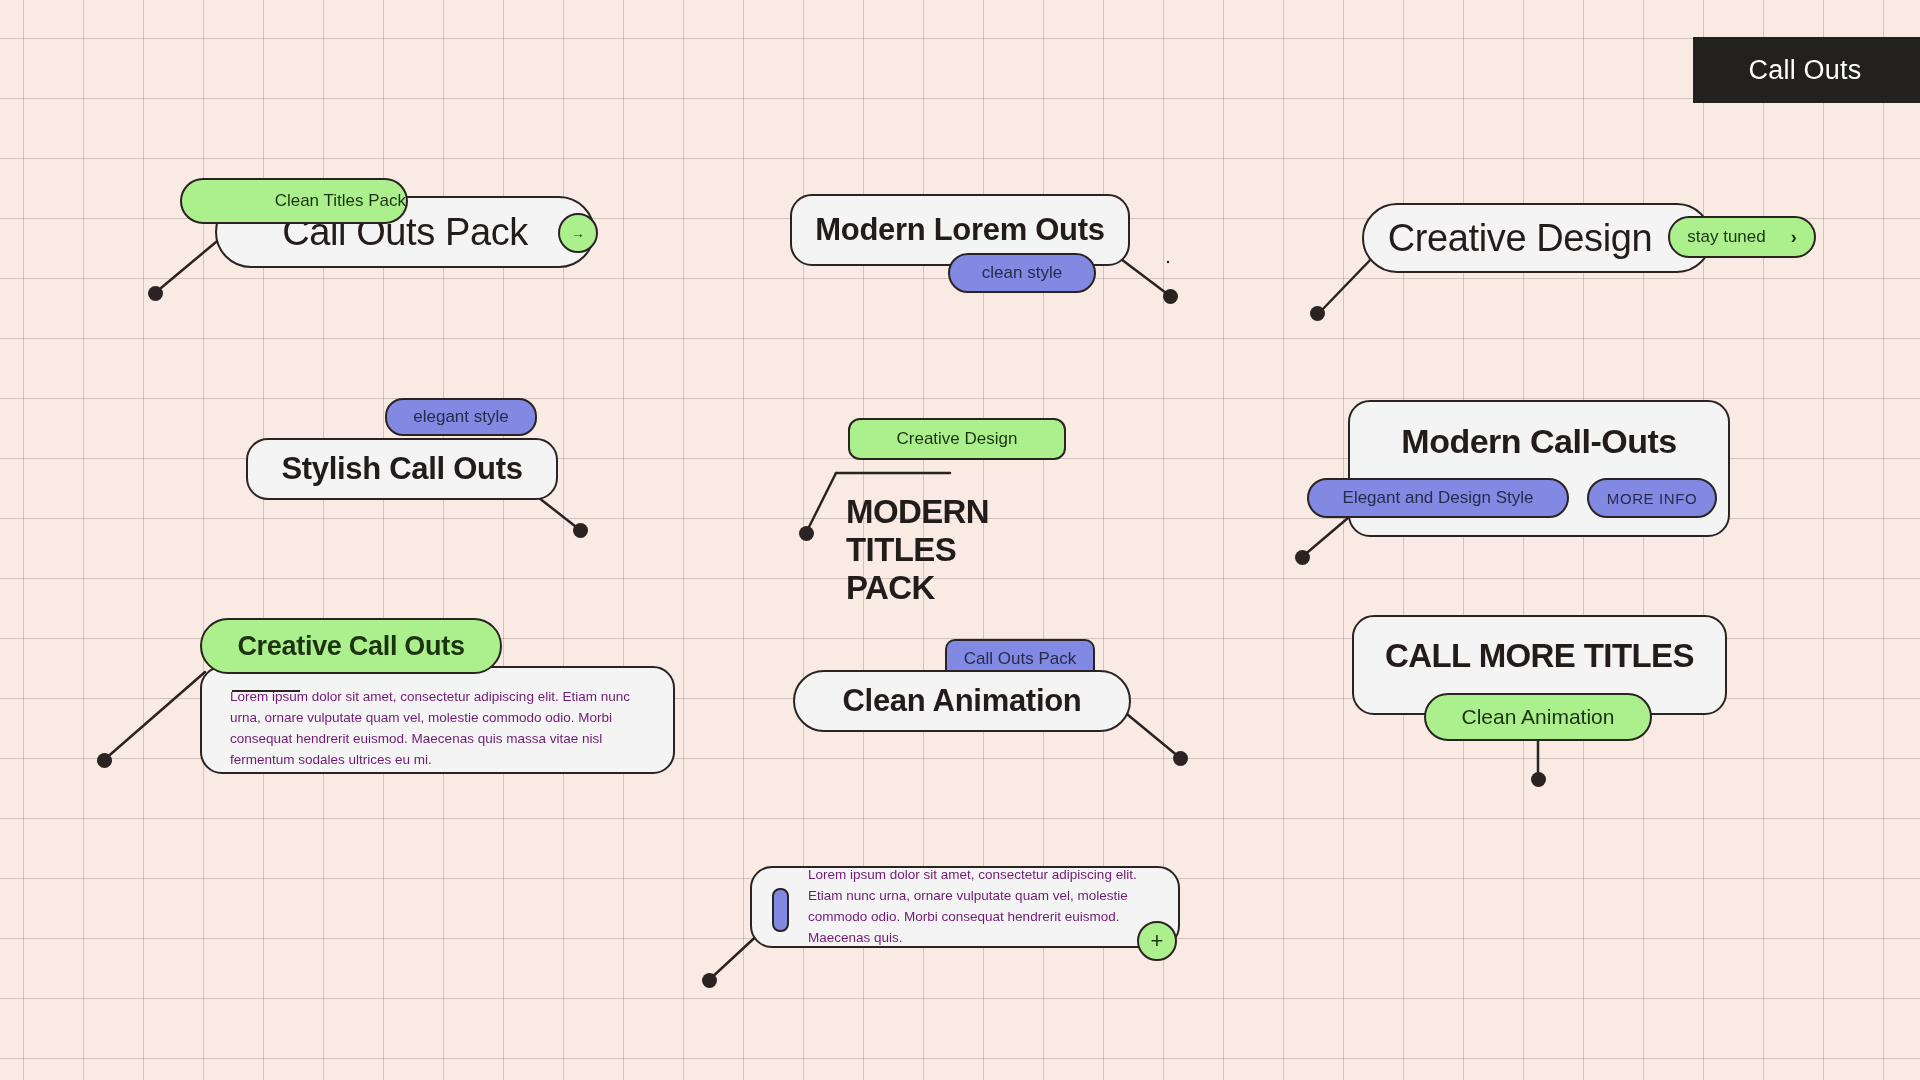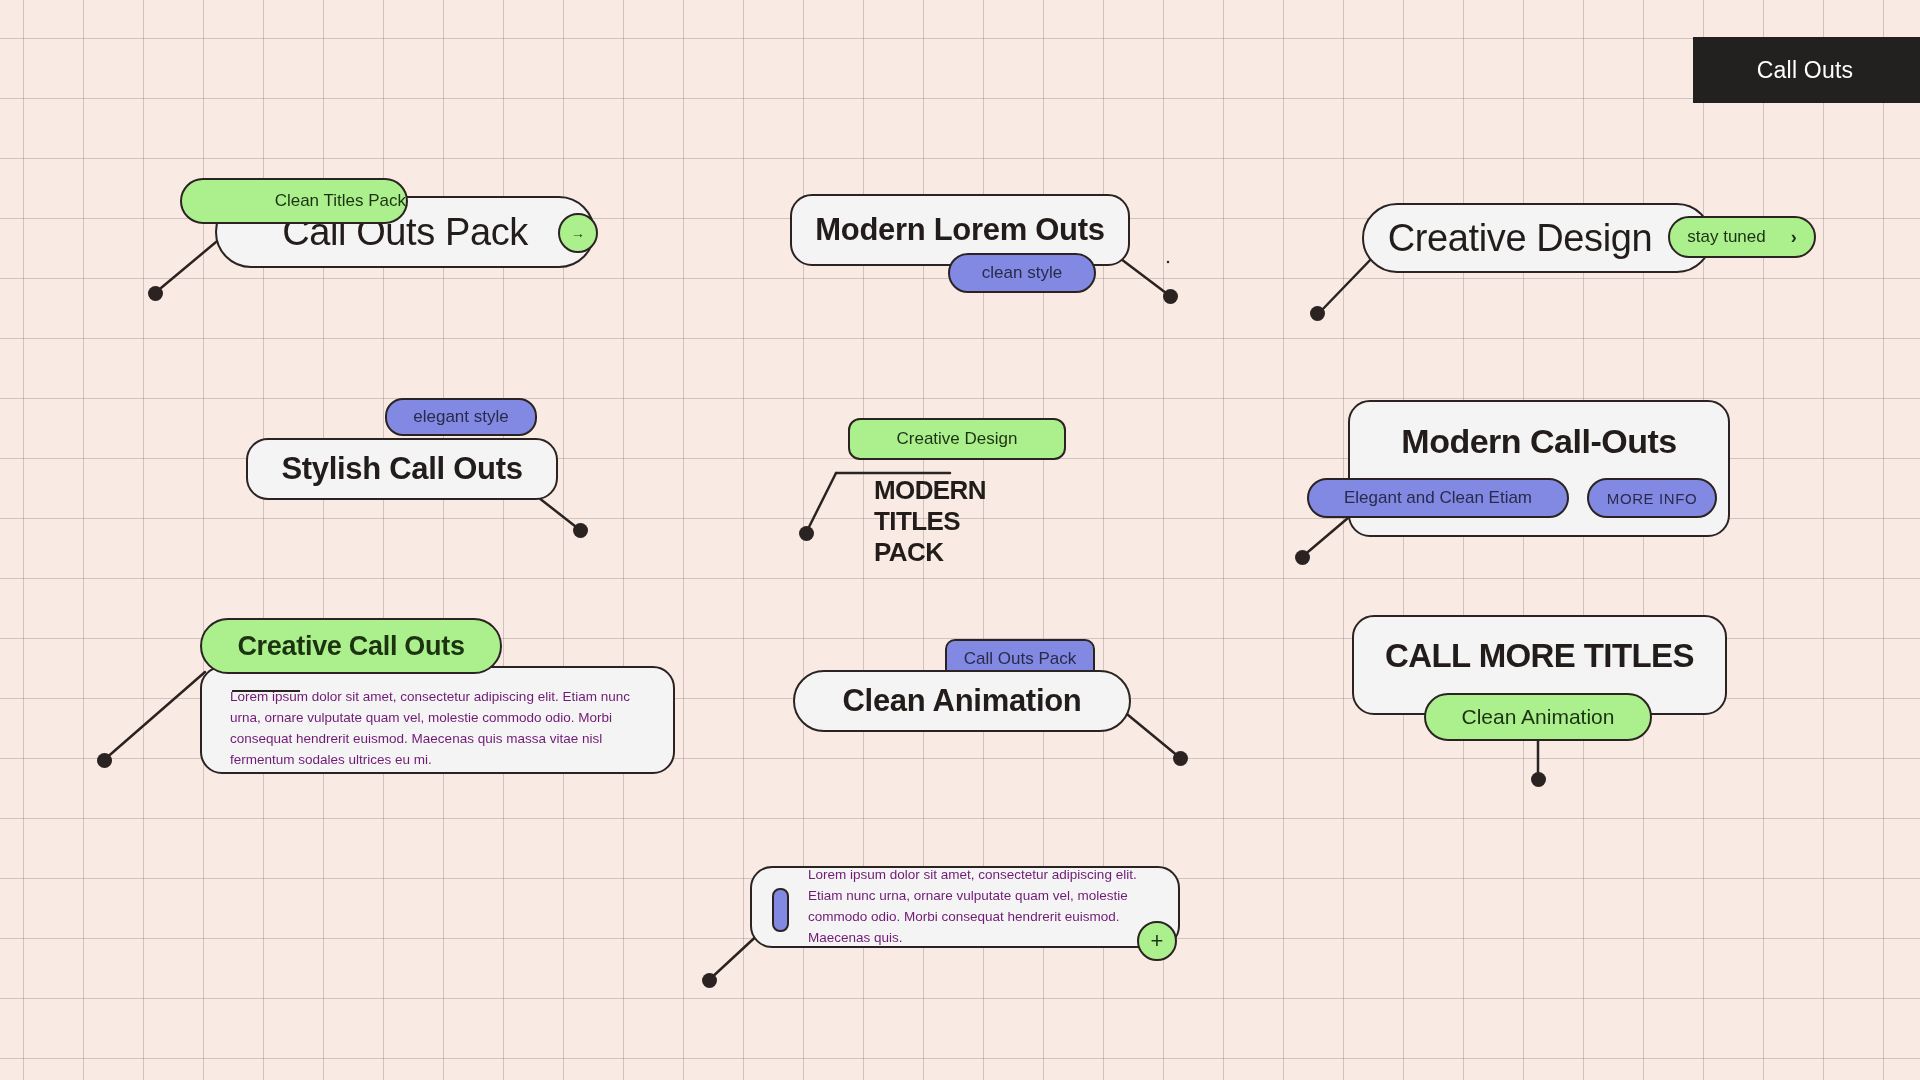--- a/index.html
+++ b/index.html
@@ -78,21 +78,21 @@
 
   
   #corner-badge {
     position: absolute;
     left: 1693px; top: 37px;
     width: 240px; height: 66px;
     background: #222120;
     display: flex; align-items: center; justify-content: center;
     padding-right: 16px;
   }
-  #corner-badge span { color:#FFFFFF; font-size: 23px; letter-spacing: 0.2px; }
+  #corner-badge span { color:#FFFFFF; font-size: 27px; letter-spacing: 0.2px; }
 
   .rule { position:absolute; height:2px; background:#2B2322; }
 
   .accentbar {
     position:absolute;
     background:#8189E3;
     border:2px solid #2B2322;
     border-radius:8px;
   }
 </style>
@@ -164,30 +164,30 @@
       <span>elegant style</span>
     </div>
     <div class="dot" style="left:573px; top:523px;"></div>
   </div>
 
   <div class="callout">
     <div class="pillbadge green tag-sm" style="left:848px; top:418px; width:218px; height:42px; border-radius:12px;">
       <span>Creative Design</span>
     </div>
     <div class="rule" style="left:836px; top:472px; width:114px;"></div>
-    <div class="title-hvy" style="position:absolute; left:846px; top:475px; color:#221C1B; font-size:26px; font-weight:800;margin-left:28px;">MODERN TITLES PACK</div>
+    <div class="title-hvy" style="position:absolute; left:846px; top:493px; color:#221C1B; font-size:33px; font-weight:800;">MODERN TITLES PACK</div>
     <div class="dot" style="left:799px; top:526px;"></div>
   </div>
 
   <div class="callout">
     <div class="box round" style="left:1348px; top:400px; width:382px; height:137px; align-items:flex-start; justify-content:center; padding-top:20px;">
       <span class="title-bold">Modern Call-Outs</span>
     </div>
     <div class="pillbadge purple tag-sm" style="left:1307px; top:478px; width:262px; height:40px;">
-      <span>Elegant and Clean Etiam</span>
+      <span>Elegant and Design Style</span>
     </div>
     <div class="pillbadge purple tag-xs" style="left:1587px; top:478px; width:130px; height:40px;">
       <span>MORE INFO</span>
     </div>
     <div class="dot" style="left:1295px; top:550px;"></div>
   </div>
 
   <div class="callout">
     <div class="box round" style="left:200px; top:666px; width:475px; height:108px; flex-direction:column; align-items:flex-start; justify-content:center; padding:0 28px;">
       <div class="rule" style="position:absolute; left:30px; top:22px; width:68px; height:1.5px;"></div>

